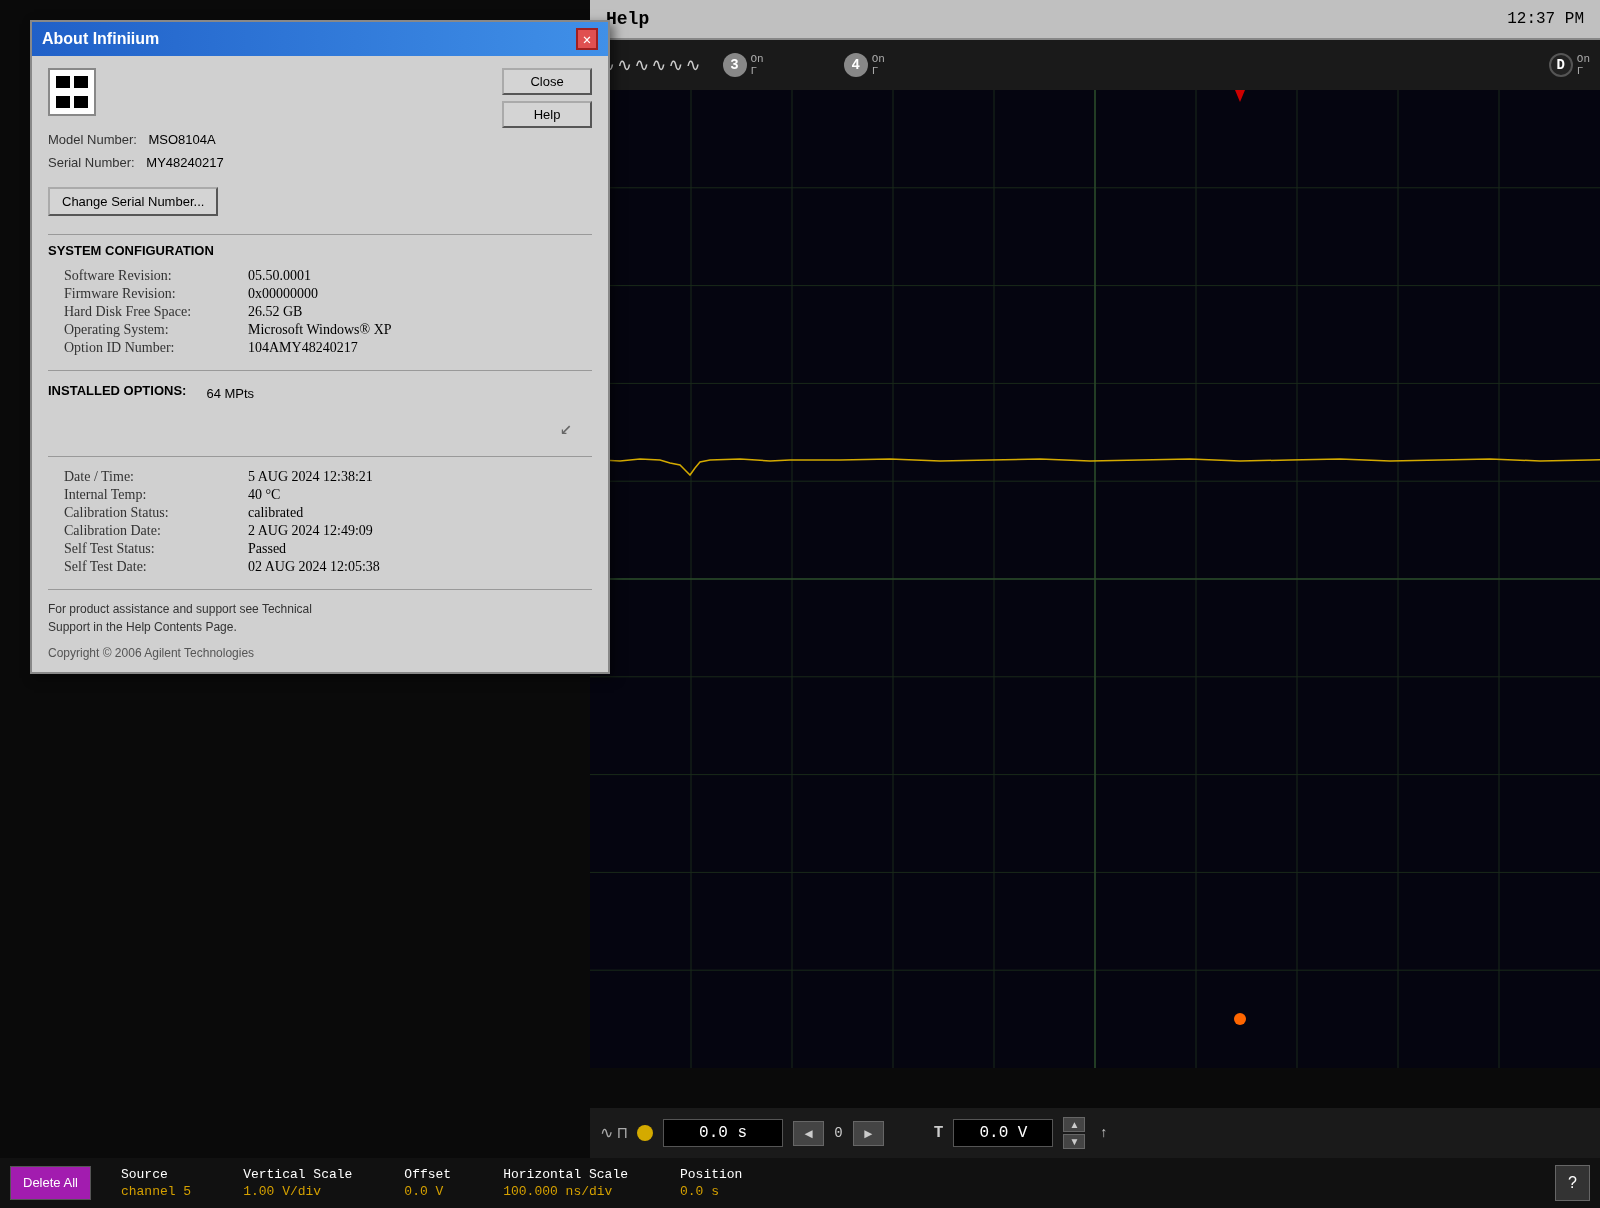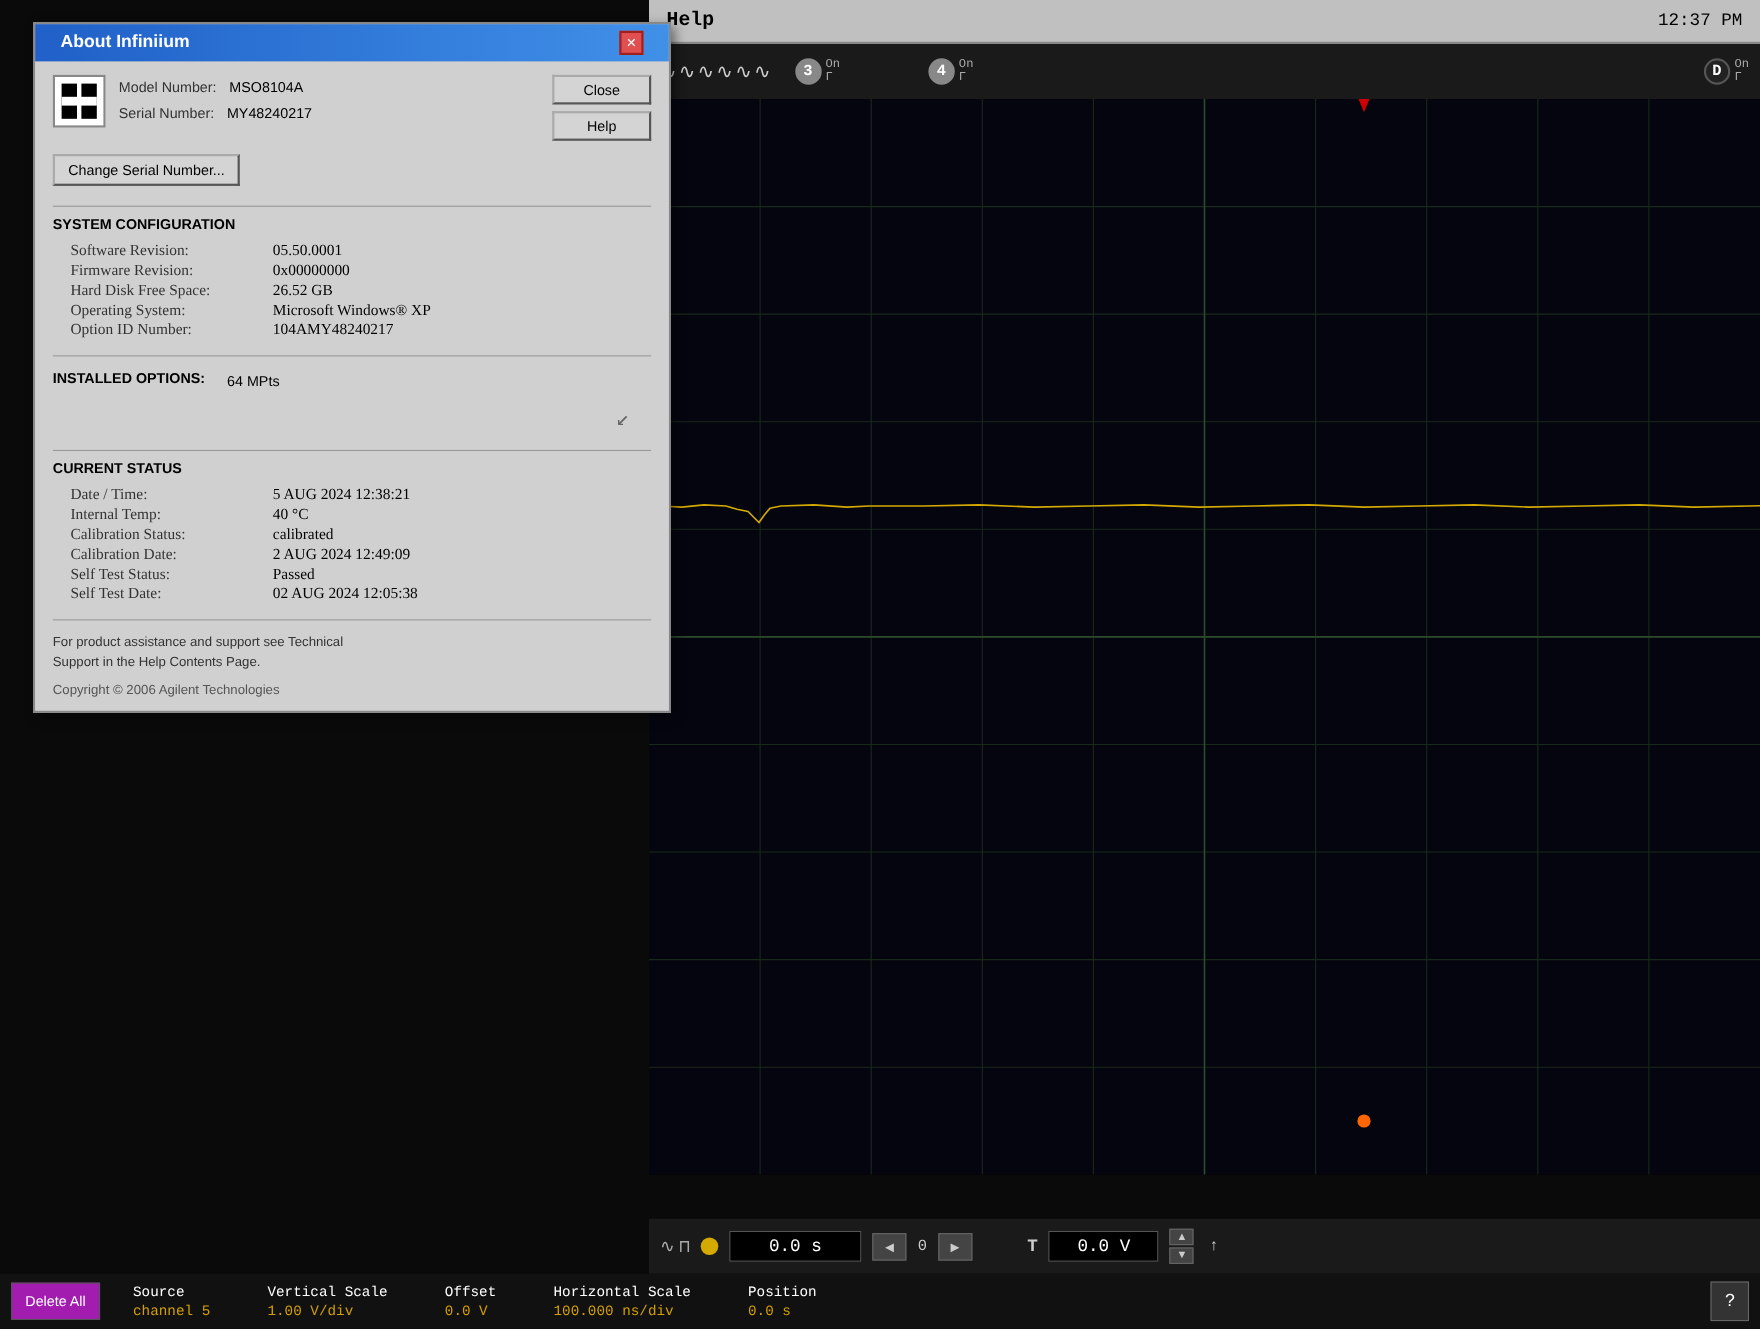--- a/index.html
+++ b/index.html
@@ -226,21 +226,21 @@
       left: 30px;
       width: 580px;
       background: #c8c8c8;
       border: 2px solid #888;
       box-shadow: 4px 4px 10px rgba(0,0,0,0.5);
       z-index: 100;
     }
 
     .dialog-titlebar {
       background: linear-gradient(to right, #2060c8, #4090e8);
-      padding: 6px 23px;
+      padding: 6px 10px;
       display: flex;
       align-items: center;
       justify-content: space-between;
     }
 
     .dialog-title {
       color: #fff;
       font-size: 16px;
       font-weight: bold;
       font-family: Arial, sans-serif;
@@ -269,20 +269,21 @@
       display: flex;
       align-items: flex-start;
       justify-content: space-between;
       margin-bottom: 12px;
     }
 
     .dialog-logo-info {
       display: flex;
       align-items: flex-start;
       gap: 12px;
+      flex-direction: column;
     }
 
     .logo-box {
       width: 48px;
       height: 48px;
       background: #fff;
       border: 2px solid #888;
       display: flex;
       align-items: center;
       justify-content: center;
@@ -626,21 +627,20 @@
       </div>
       <div style="min-height:40px;">
         <span style="position:absolute;right:20px;bottom:8px;font-size:20px;color:#666;">↙</span>
       </div>
     </div>
 
     <hr class="section-divider">
 
     
     <div class="status-section">
-      <div class="section-title">CURRENT STATUS</div>
       <div class="config-table" id="status-table">
 
       <div class="config-row">
             <span class="config-key">Date / Time:</span>
             <span class="config-val">5 AUG 2024 12:38:21</span>
           </div>
           <div class="config-row">
             <span class="config-key">Internal Temp:</span>
             <span class="config-val">40 °C</span>
           </div>

